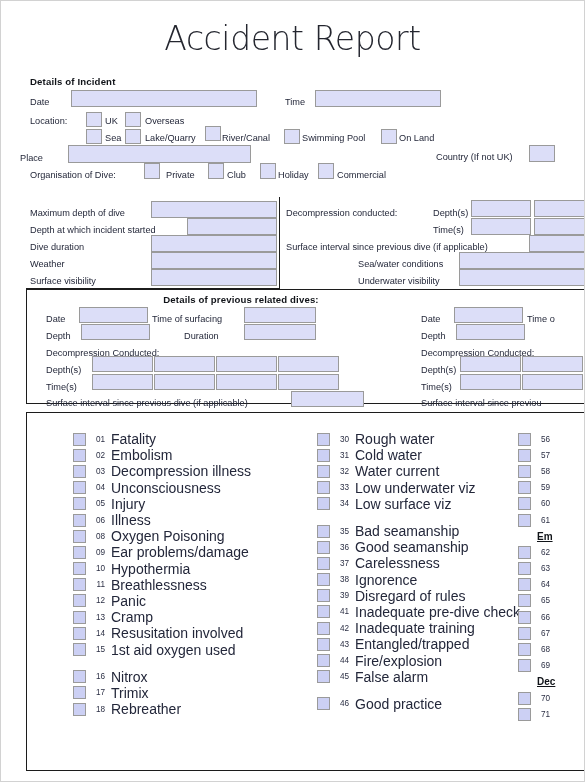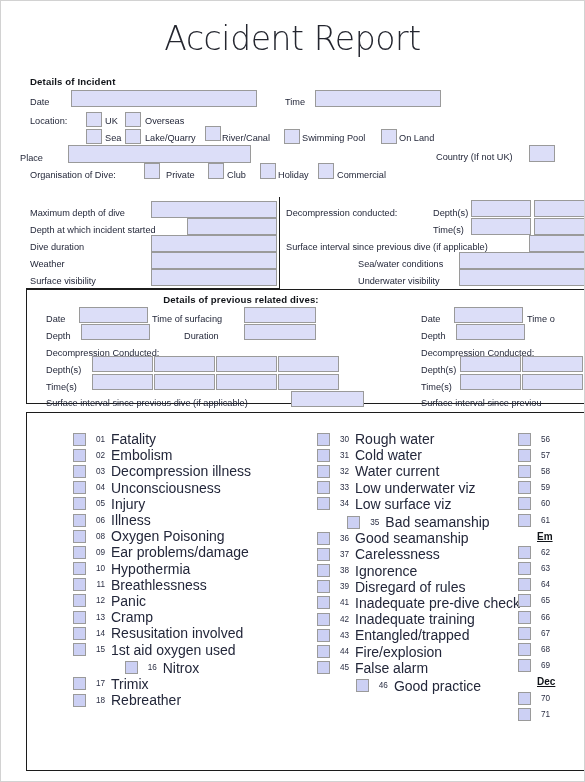--- a/index.html
+++ b/index.html
@@ -74,21 +74,21 @@
     border: 1px solid #1c1c1c;
     box-sizing: border-box;
     position: absolute;
   }
   .chk-row {
     display: flex;
     align-items: center;
     gap: 6px;
     height: 16.2px;
   }
-  .chk-row.gap-top { margin-top: 2px; justify-content: center; }
+  .chk-row.gap-top { margin-top: 11px; }
   .col-head {
     font-weight: bold;
     font-size: 10px;
     color: #101318;
     height: 16.2px;
     display: flex;
     align-items: center;
     padding-left: 19px;
     text-decoration: underline;
   }

